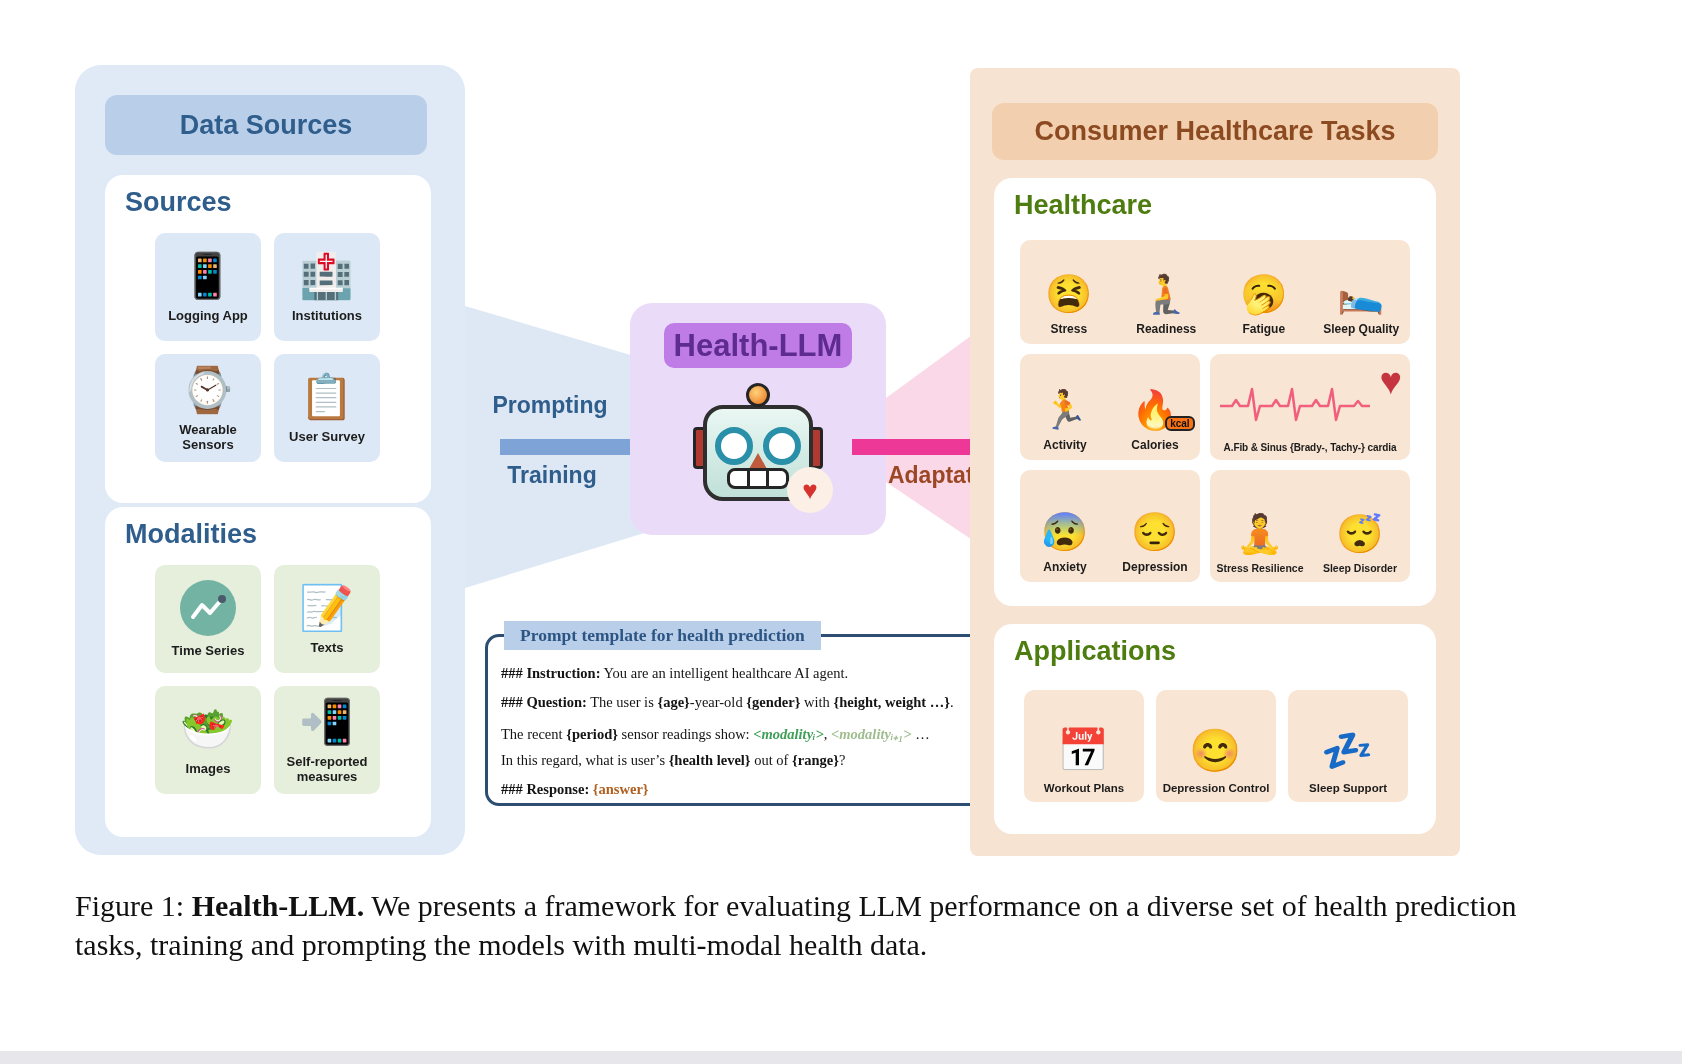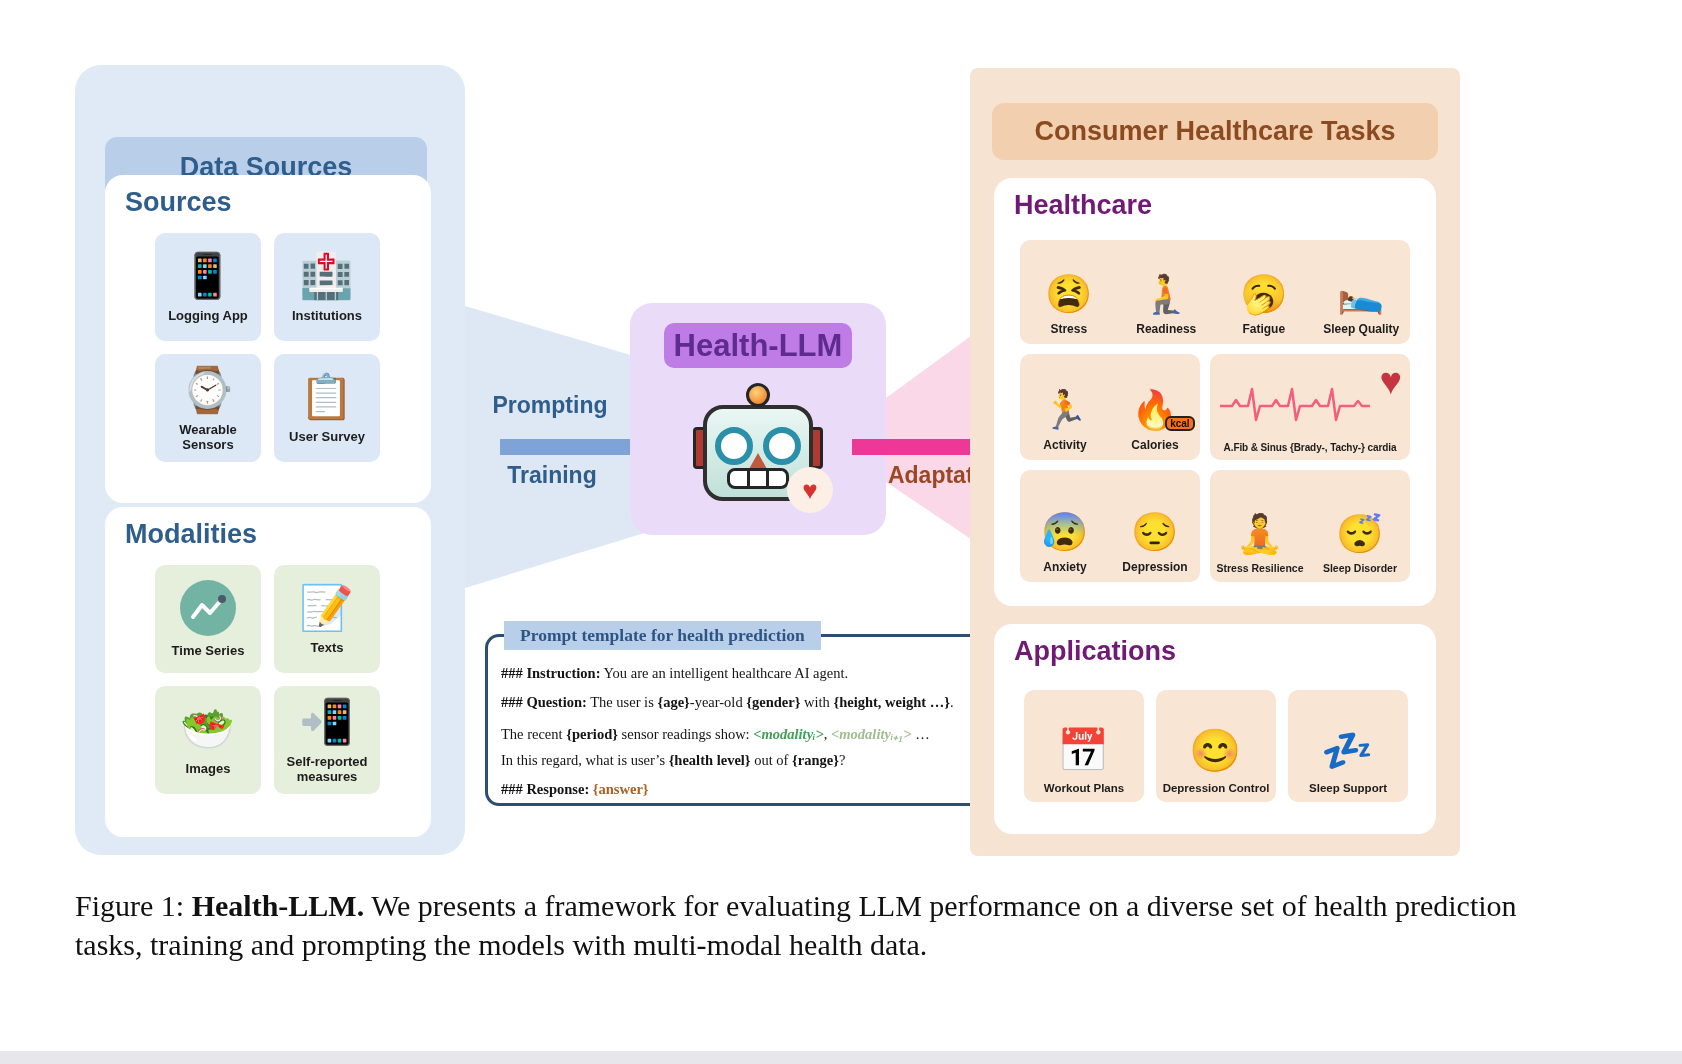--- a/index.html
+++ b/index.html
@@ -9,26 +9,26 @@
   
   .funnel{position:absolute;}
   .arrow-label{position:absolute;font-weight:700;font-size:23px;color:#2f5d8c;text-align:center;}
   .arrow-label.brown{color:#9b4723;}
 
   
   .panel-left{position:absolute;left:75px;top:65px;width:390px;height:790px;
               background:#dfeaf6;border-radius:26px;}
   .lp-header{position:absolute;left:30px;top:30px;width:322px;height:60px;background:#b9cfe9;
              border-radius:12px;display:flex;align-items:center;justify-content:center;
-             font-size:27px;font-weight:700;color:#2f5d8c;margin-top:42px;}
+             font-size:27px;font-weight:700;color:#2f5d8c;}
   .card{position:absolute;background:#ffffff;border-radius:18px;}
   .sources-card{left:30px;top:110px;width:326px;height:328px;}
   .modalities-card{left:30px;top:442px;width:326px;height:330px;}
   .card-title{position:absolute;left:20px;top:12px;font-size:27px;font-weight:700;color:#2f5d8c;}
-  .card-title.brown{color:#701a75;}
+  .card-title.brown{color:#4d7c0f;}
   .tile-grid{position:absolute;left:50px;top:58px;display:grid;
              grid-template-columns:106px 106px;grid-auto-rows:108px;gap:13px;}
   .tile{border-radius:10px;display:flex;flex-direction:column;align-items:center;
         justify-content:center;gap:7px;padding:4px;box-sizing:border-box;}
   .tile.blue{background:#dce8f5;}
   .tile.green{background:#e5efdb;}
   .tile-icon{font-size:44px;line-height:50px;}
   .tile-label{font-size:13px;font-weight:700;color:#1c1c1c;text-align:center;line-height:15px;}
   .ts-icon{width:56px;height:56px;border-radius:50%;background:#72b3a4;
            display:flex;align-items:center;justify-content:center;}

